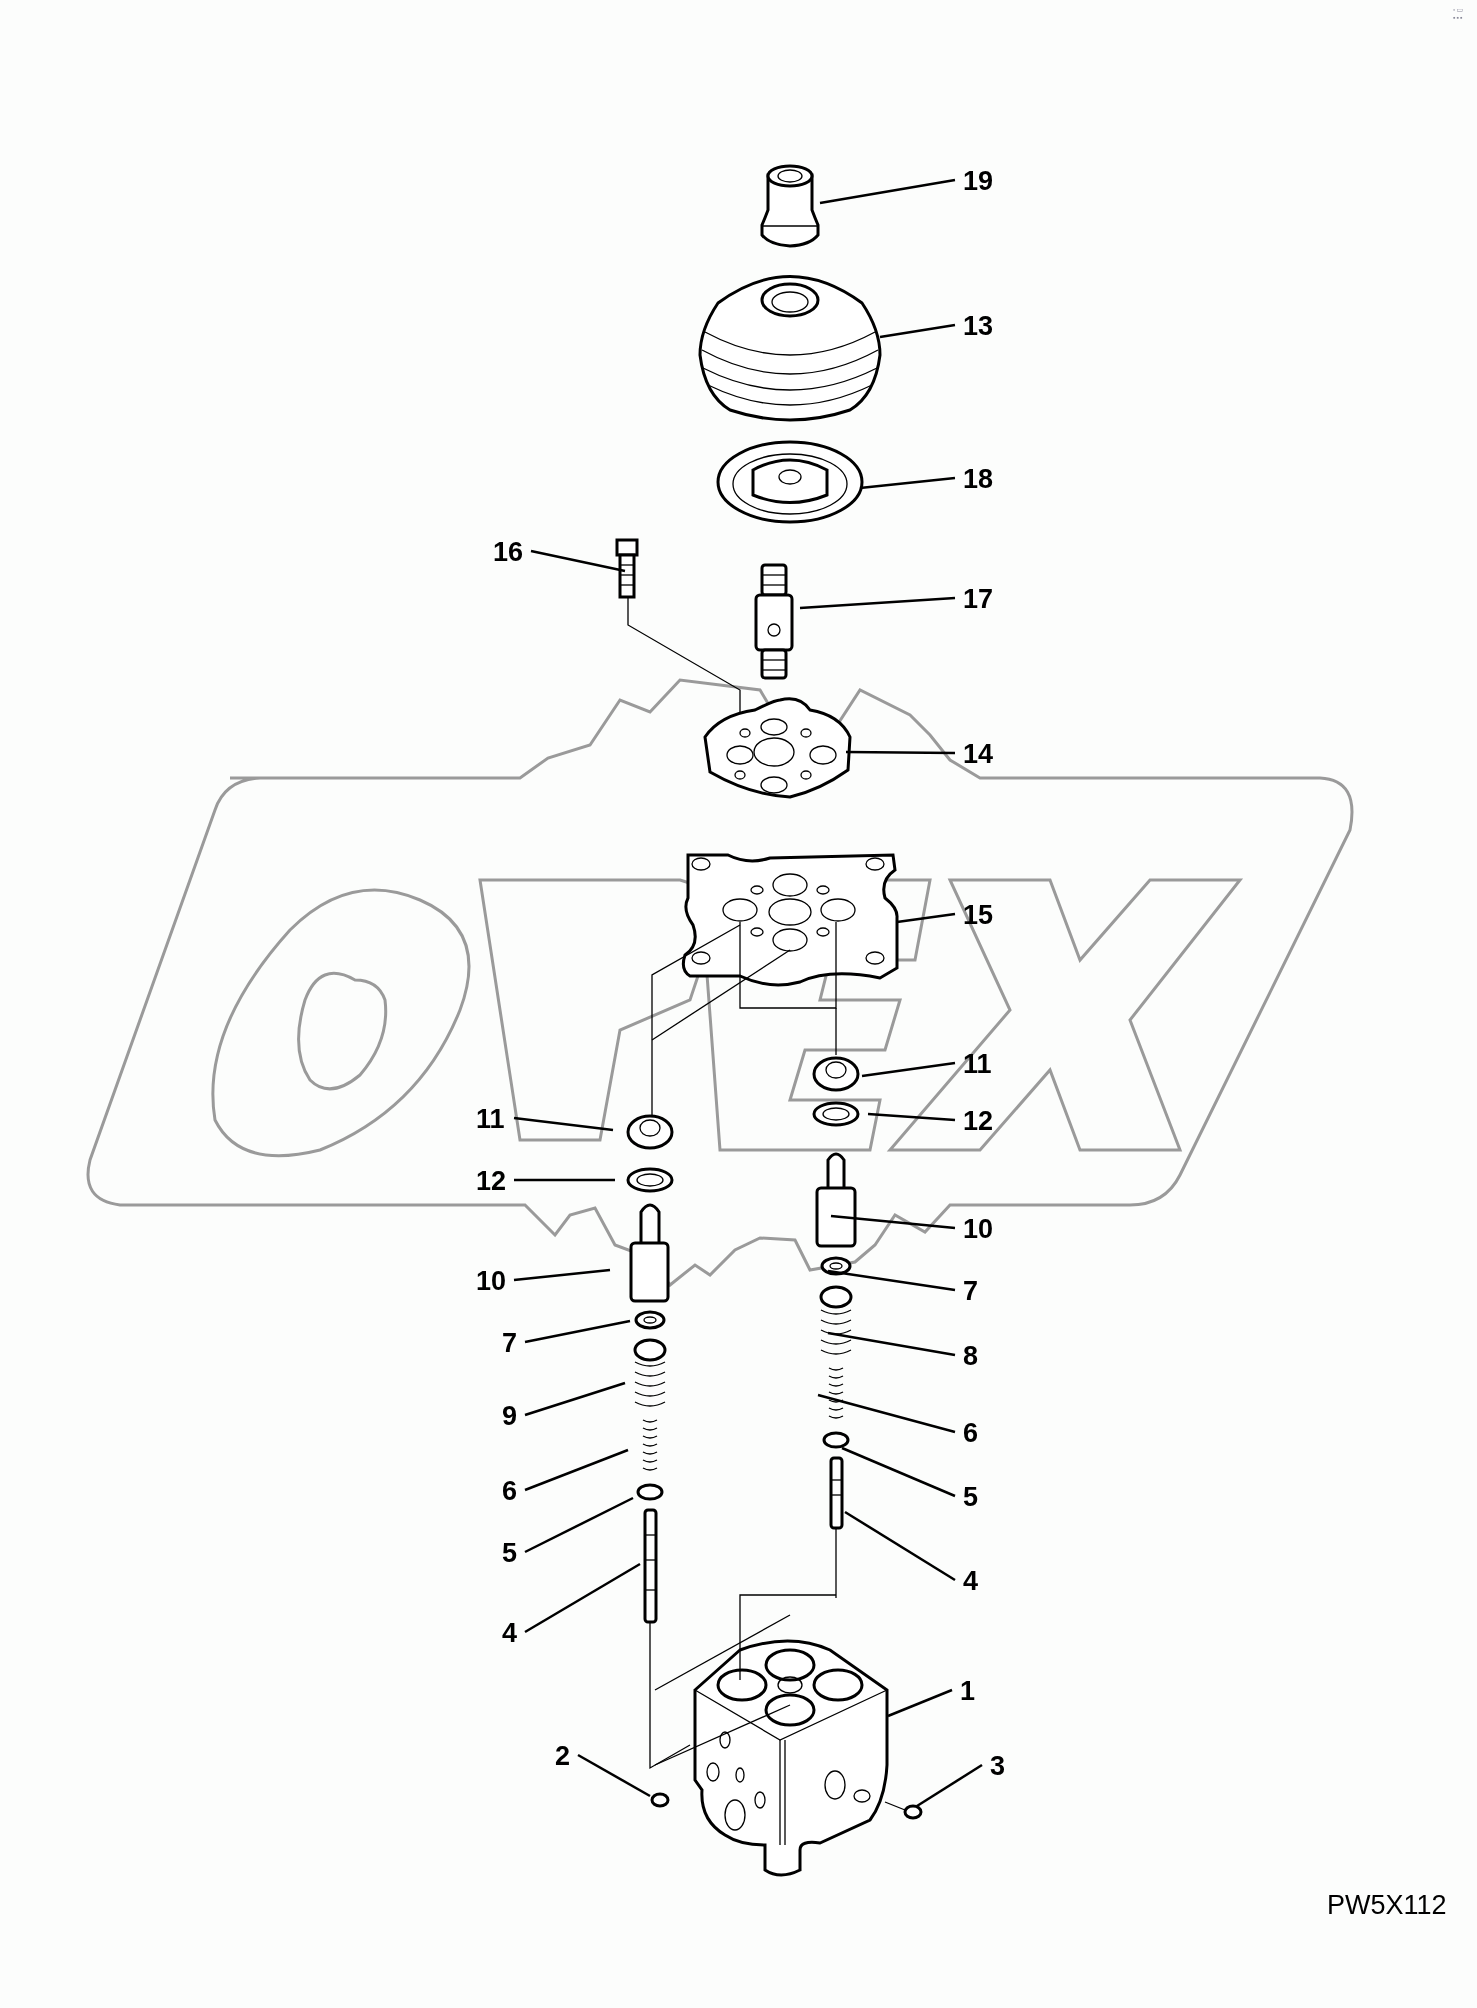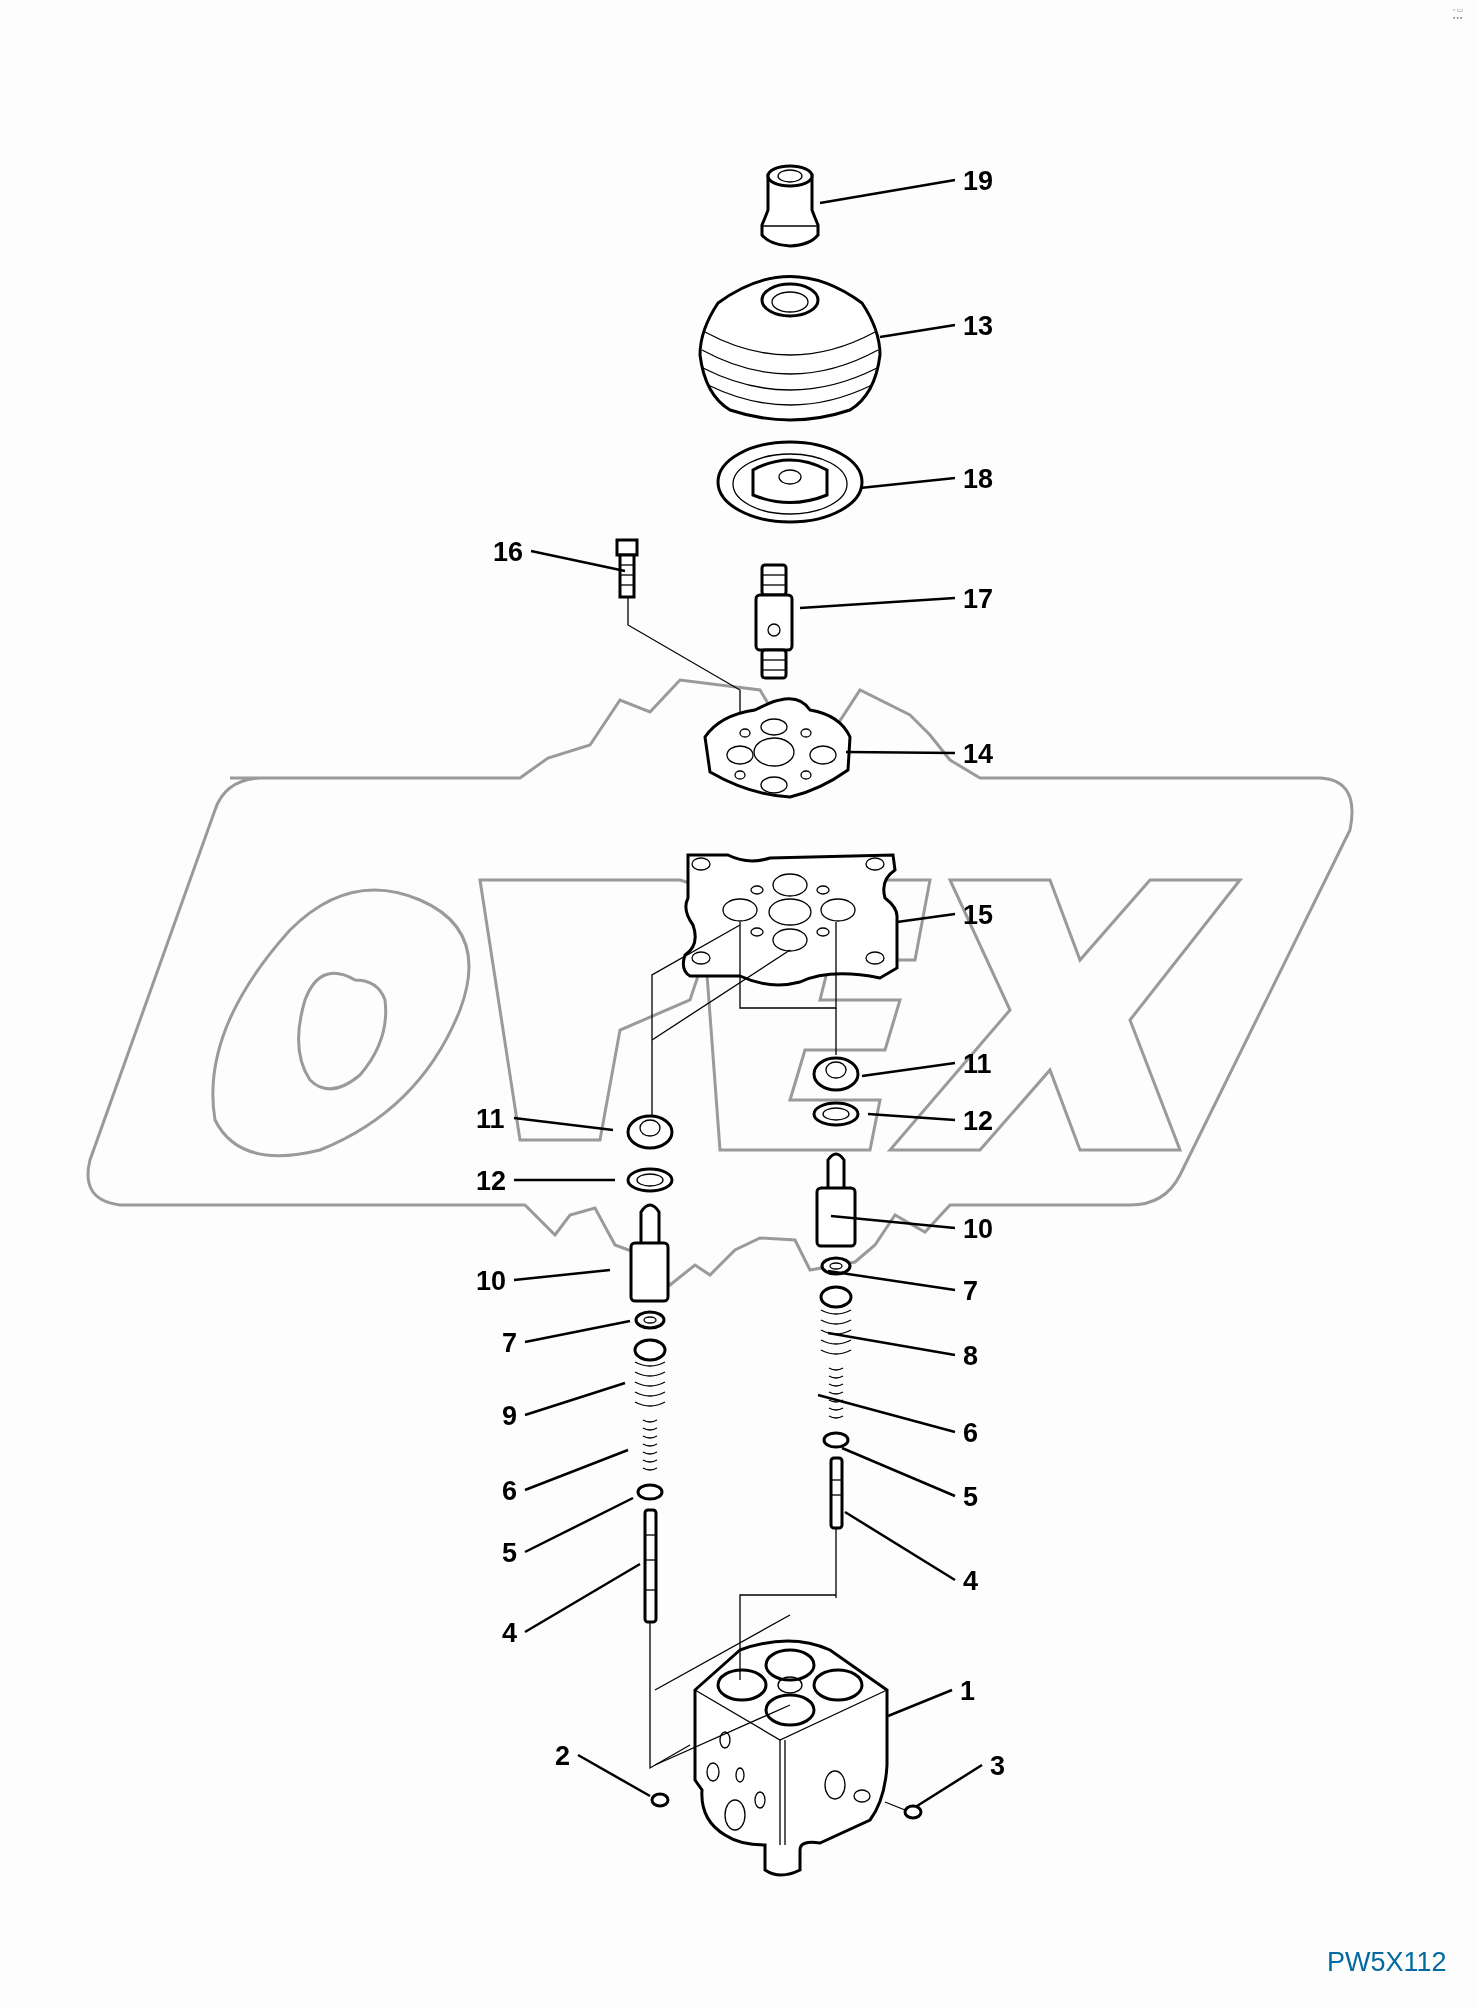--- a/index.html
+++ b/index.html
@@ -4,21 +4,21 @@
 <style>
   html, body { margin:0; padding:0; background:#fcfdfc; }
   body { width:1477px; height:2008px; position:relative; overflow:hidden; font-family:"Liberation Sans", sans-serif; }
   #canvas { position:absolute; left:0; top:0; width:1477px; height:2008px; }
   svg text { font-family:"Liberation Sans", sans-serif; }
   .part { fill:#ffffff; stroke:#000; stroke-width:3; }
   .thin { fill:none; stroke:#000; stroke-width:1.3; }
   .leader { stroke:#000; stroke-width:2.5; fill:none; }
   .callout { font-size:27px; font-weight:bold; fill:#000; }
   .wm { fill:none; stroke:#9a9a9a; stroke-width:3; }
-  #drawing-code { position:absolute; left:1327px; top:1947px; font-size:27px; color:#0369a1; }
+  #drawing-code { position:absolute; left:1327px; top:1890px; font-size:27px; color:#000000; }
   #corner-mark { position:absolute; left:1453px; top:6px; font-size:7px; color:#8a8a9a; letter-spacing:1px; }
 </style>
 </head>
 <body>
 
 <div id="canvas">
 <svg width="1477" height="2008" viewBox="0 0 1477 2008" xmlns="http://www.w3.org/2000/svg">
 
   <g>
     <path class="wm" d="M230 778 L520 778 L548 758 L590 745 L620 700 L650 712 L680 680 L760 690 L790 740 L830 736 L860 690 L910 715 L930 735 L950 760 L980 778 L1320 778 Q1360 780 1350 830 L1180 1175 Q1165 1205 1130 1205 L950 1205 L925 1232 L895 1215 L875 1245 L855 1262 L810 1270 L795 1240 L760 1238 L735 1250 L710 1275 L695 1265 L670 1285 L650 1258 L615 1245 L595 1208 L570 1215 L555 1235 L525 1205 L120 1205 Q80 1200 90 1160 L215 810 Q225 780 260 778 Z"></path>

